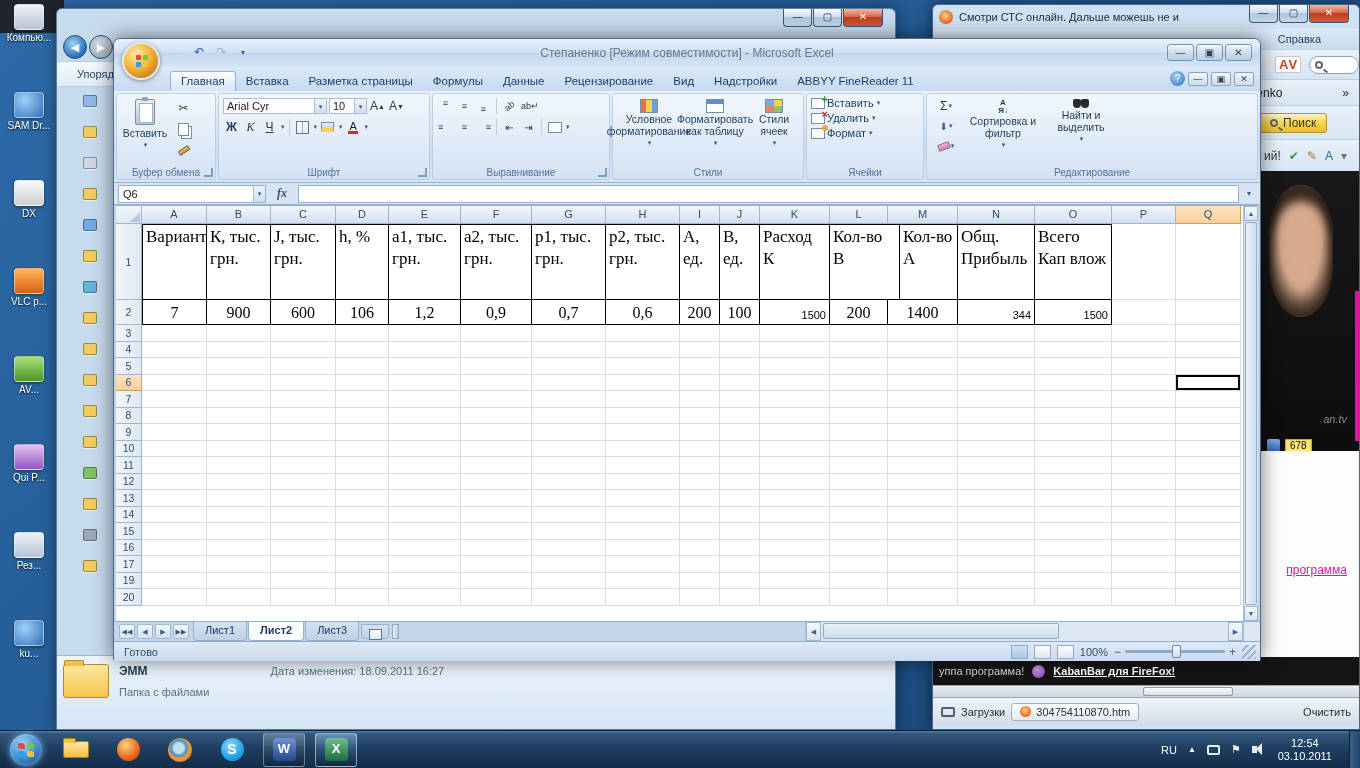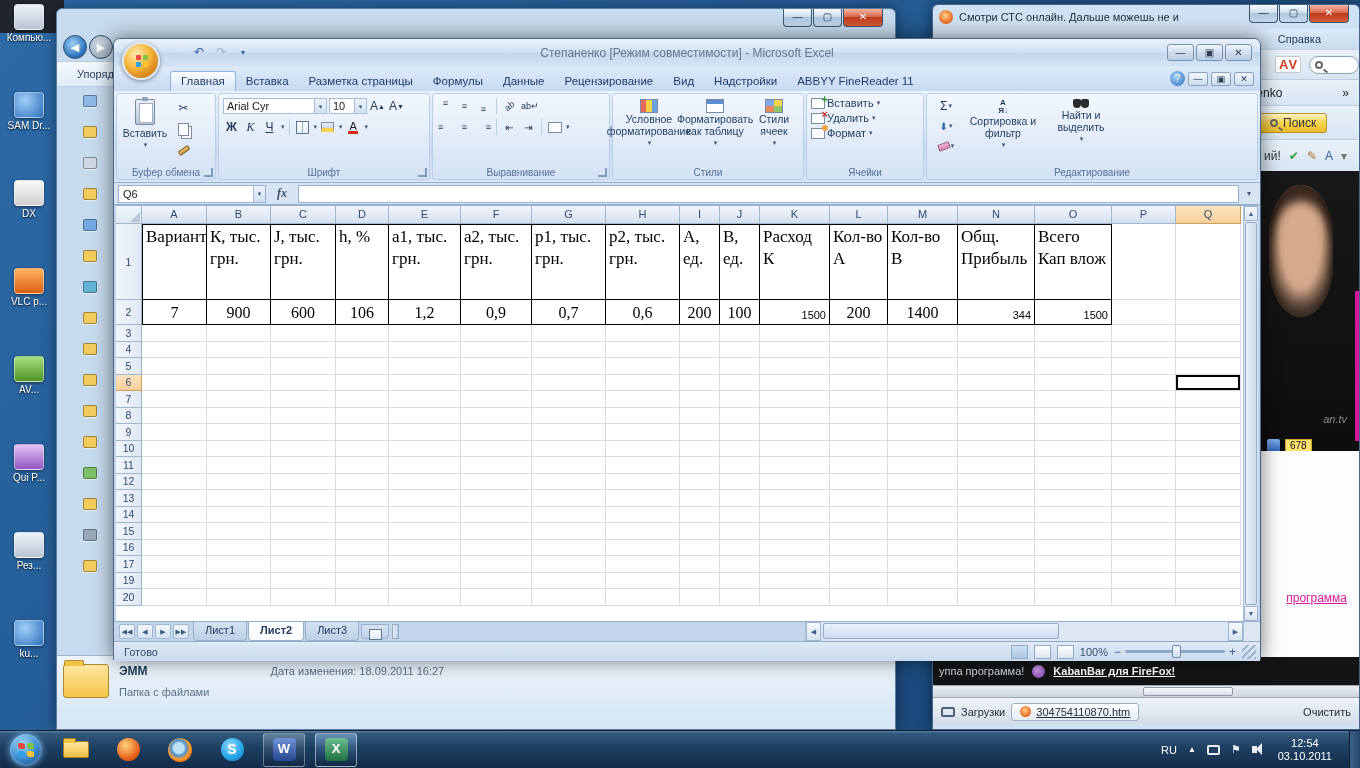--- a/index.html
+++ b/index.html
@@ -56,30 +56,30 @@
   .ff-row4{height:32px;justify-content:flex-end;gap:8px;padding-right:12px;font-size:12px;color:#333;}
   .ff-tico{font-size:12px;}
   .ff-video{position:relative;height:280px;background:linear-gradient(#181818,#0d0d0d);overflow:hidden;}
   .ff-face{position:absolute;left:336px;top:14px;width:64px;height:132px;border-radius:32px/52px;background:radial-gradient(ellipse at 50% 38%,#d8ab8d 0 46%,#7c5f4a 72%,#35281f);box-shadow:inset 0 -14px 18px rgba(0,0,0,.6),inset 0 16px 10px rgba(20,10,5,.8);}
   .ff-magenta{position:absolute;right:0;top:120px;width:4px;height:150px;background:#d6189a;}
   .ff-watermark{position:absolute;right:12px;top:242px;font-size:11px;color:#8a8a8a;font-style:italic;}
   .ff-badgerow{position:absolute;left:334px;top:268px;display:flex;align-items:center;gap:5px;}
   .ff-blueico{width:13px;height:13px;background:linear-gradient(#7fb0ee,#2f5fb4);border-radius:2px;}
   .ff-views{background:#ffe26f;border:1px solid #c9a82a;font-size:10px;padding:0 4px;color:#111;}
   .ff-page{position:relative;height:206px;background:#fdfdfd;}
-  .ff-program{position:absolute;right:12px;top:112px;font-size:12px;color:#d6189a;text-decoration:underline;margin-top:28px;}
+  .ff-program{position:absolute;right:12px;top:112px;font-size:12px;color:#d6189a;text-decoration:underline;}
   .ff-kaban{height:28px;background:#141414;display:flex;align-items:center;font-size:11px;color:#e8e8e8;padding:0 6px;gap:8px;}
   .ff-kaban .vkfrag{color:#cfd6df;}
   .ff-purple{width:13px;height:13px;border-radius:50%;background:radial-gradient(circle at 40% 35%,#cf9ae8,#7a3aa8);}
   .ff-kabanlink{color:#fff;text-decoration:underline;font-weight:bold;}
   .ff-hscroll{height:12px;background:linear-gradient(#e9edf2,#cfd6de);border-top:1px solid #9aa6b2;position:relative;}
   .ff-hthumb{position:absolute;left:210px;top:1px;width:90px;height:9px;background:linear-gradient(#fafcfe,#d7dfe8);border:1px solid #8d9aa8;border-radius:2px;}
   .ff-downloads{height:28px;background:linear-gradient(#eff4f9,#d3dde8);border-top:1px solid #9aa6b2;display:flex;align-items:center;padding:0 8px;font-size:11px;color:#23303c;gap:6px;}
   .dl-monitor{width:14px;height:10px;border:2px solid #4a6078;border-radius:2px;position:relative;}
-  .dl-chip{display:flex;align-items:center;gap:5px;background:linear-gradient(#ffffff,#e3ebf3);border:1px solid #9fb0c0;border-radius:3px;padding:2px 8px;text-decoration:underline;}
+  .dl-chip{display:flex;align-items:center;gap:5px;background:linear-gradient(#ffffff,#e3ebf3);border:1px solid #9fb0c0;border-radius:3px;padding:2px 8px;}
   .dl-ffico{width:11px;height:11px;border-radius:50%;background:radial-gradient(circle at 45% 40%,#ffd08a,#e8641c 70%,#a33c05);}
   .ff-clear{margin-left:auto;color:#23303c;}
 
   
   #excel-window{position:absolute;left:113px;top:38px;width:1148px;height:622px;background:#bfd3ea;border:1px solid #50698a;border-radius:7px 7px 0 0;box-shadow:0 0 20px rgba(0,0,0,.55);z-index:4;}
   .xl-titlebar{height:28px;position:relative;border-radius:6px 6px 0 0;background:linear-gradient(#e9f2fc,#d2e1f4 45%,#c3d7ee 52%,#d6e5f6);}
   .xl-title{text-align:center;font-size:12px;color:#64788e;line-height:28px;}
   .office-orb{position:absolute;left:8px;top:3px;width:38px;height:38px;border-radius:50%;border:2px solid #dde9f6;background:radial-gradient(circle at 36% 30%,#ffeab0,#f6b83e 42%,#d8891e 72%,#a35f0e);box-shadow:0 1px 4px rgba(0,0,0,.45);z-index:6;}
   .office-orb::after{content:'';position:absolute;left:12px;top:11px;width:5px;height:5px;border-radius:1px;background:#e8483f;box-shadow:7px 0 0 #7cc142,0 7px 0 #2f9fe8,7px 7px 0 #fdc32f;}
   .qat{position:absolute;left:54px;top:6px;display:flex;align-items:center;gap:4px;}
@@ -592,22 +592,22 @@
           <div class="g-cell tbl tbl-top tbl-hdr" style="width: 64px;">К,  тыс. грн.</div>
           <div class="g-cell tbl tbl-top tbl-hdr" style="width: 65px;">J,  тыс. грн.</div>
           <div class="g-cell tbl tbl-top tbl-hdr" style="width: 53px;">h, %</div>
           <div class="g-cell tbl tbl-top tbl-hdr" style="width: 72px;">a1,  тыс. грн.</div>
           <div class="g-cell tbl tbl-top tbl-hdr" style="width: 71px;">a2, тыс. грн.</div>
           <div class="g-cell tbl tbl-top tbl-hdr" style="width: 74px;">p1, тыс. грн.</div>
           <div class="g-cell tbl tbl-top tbl-hdr" style="width: 74px;">p2,  тыс. грн.</div>
           <div class="g-cell tbl tbl-top tbl-hdr" style="width: 40px;">А, ед.</div>
           <div class="g-cell tbl tbl-top tbl-hdr" style="width: 40px;">В, ед.</div>
           <div class="g-cell tbl tbl-top tbl-hdr" style="width: 70px;">Расход К</div>
+          <div class="g-cell tbl tbl-top tbl-hdr" style="width: 70px;">Кол-во В</div>
           <div class="g-cell tbl tbl-top tbl-hdr" style="width: 58px;">Кол-во А</div>
-          <div class="g-cell tbl tbl-top tbl-hdr" style="width: 70px;">Кол-во В</div>
           <div class="g-cell tbl tbl-top tbl-hdr" style="width: 77px;">Общ. Прибыль</div>
           <div class="g-cell tbl tbl-top tbl-hdr" style="width: 77px;">Всего Кап влож</div>
           <div class="g-cell" style="width: 64px;"></div>
           <div class="g-cell" style="width: 65px;"></div>
         </div>
         <div class="g-row" style="height: 25px;">
           <div class="g-rh">2</div>
           <div class="g-cell tbl tbl-val tbl-first" style="width: 65px;">7</div>
           <div class="g-cell tbl tbl-val" style="width: 64px;">900</div>
           <div class="g-cell tbl tbl-val" style="width: 65px;">600</div>

